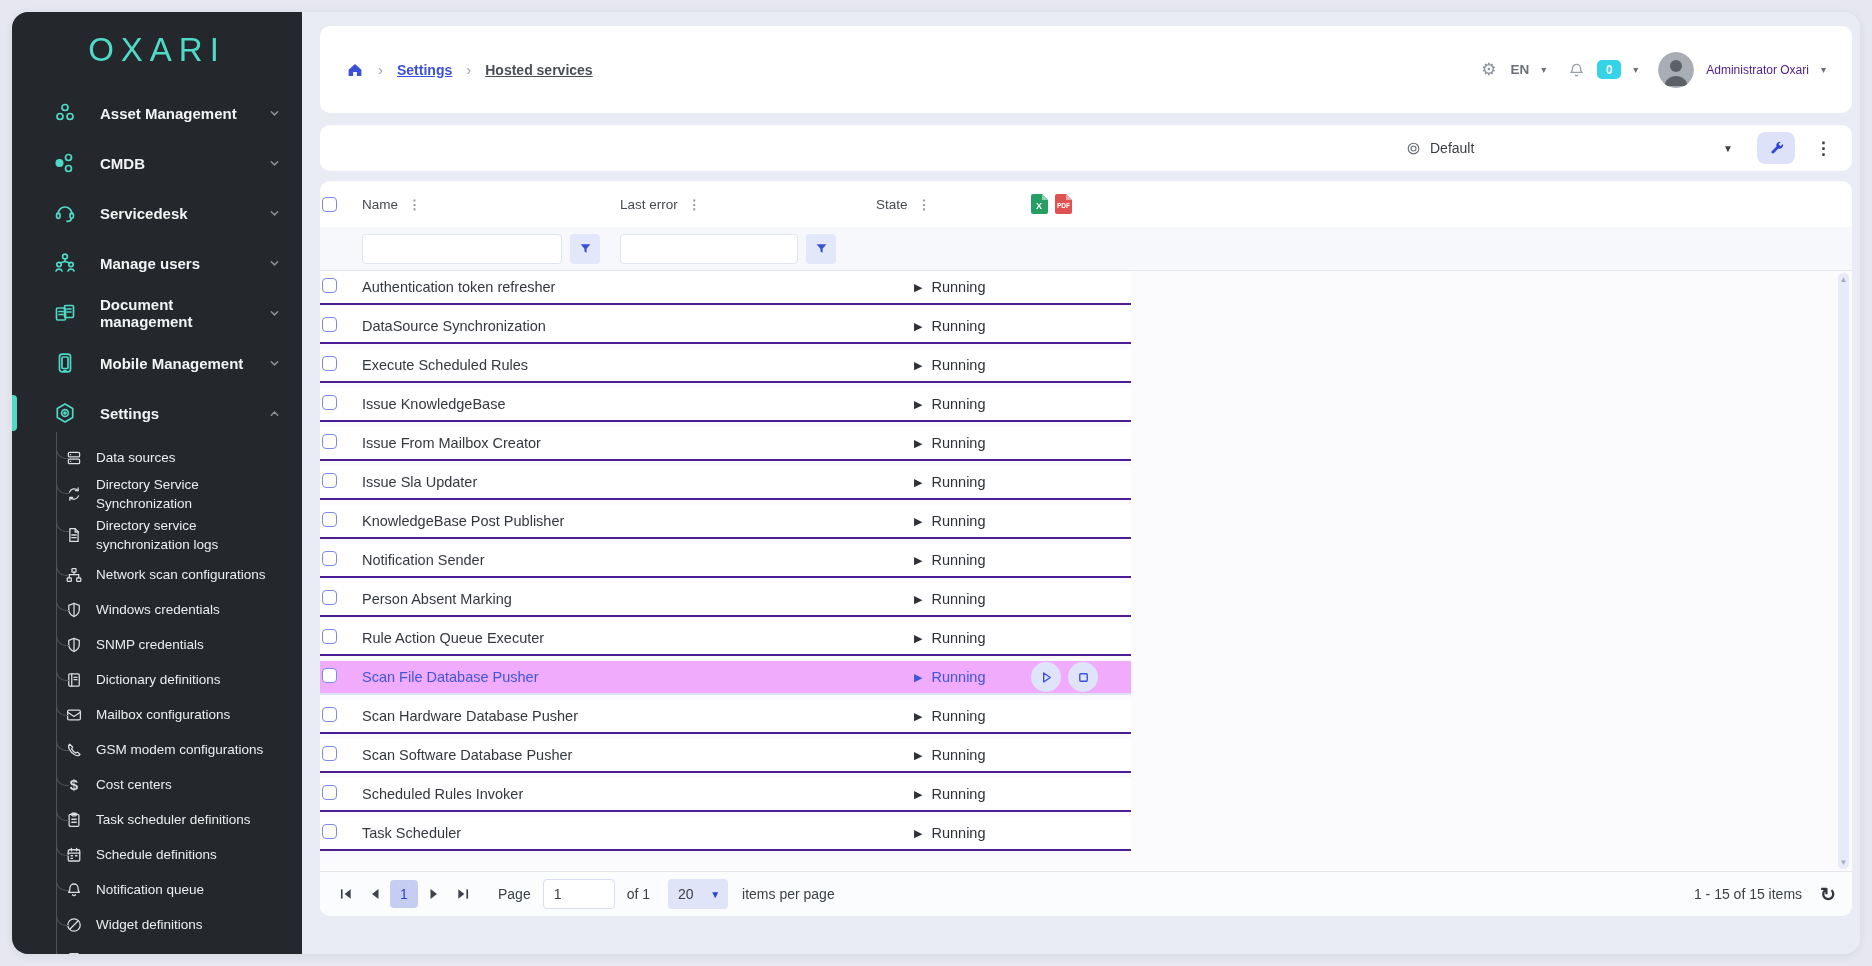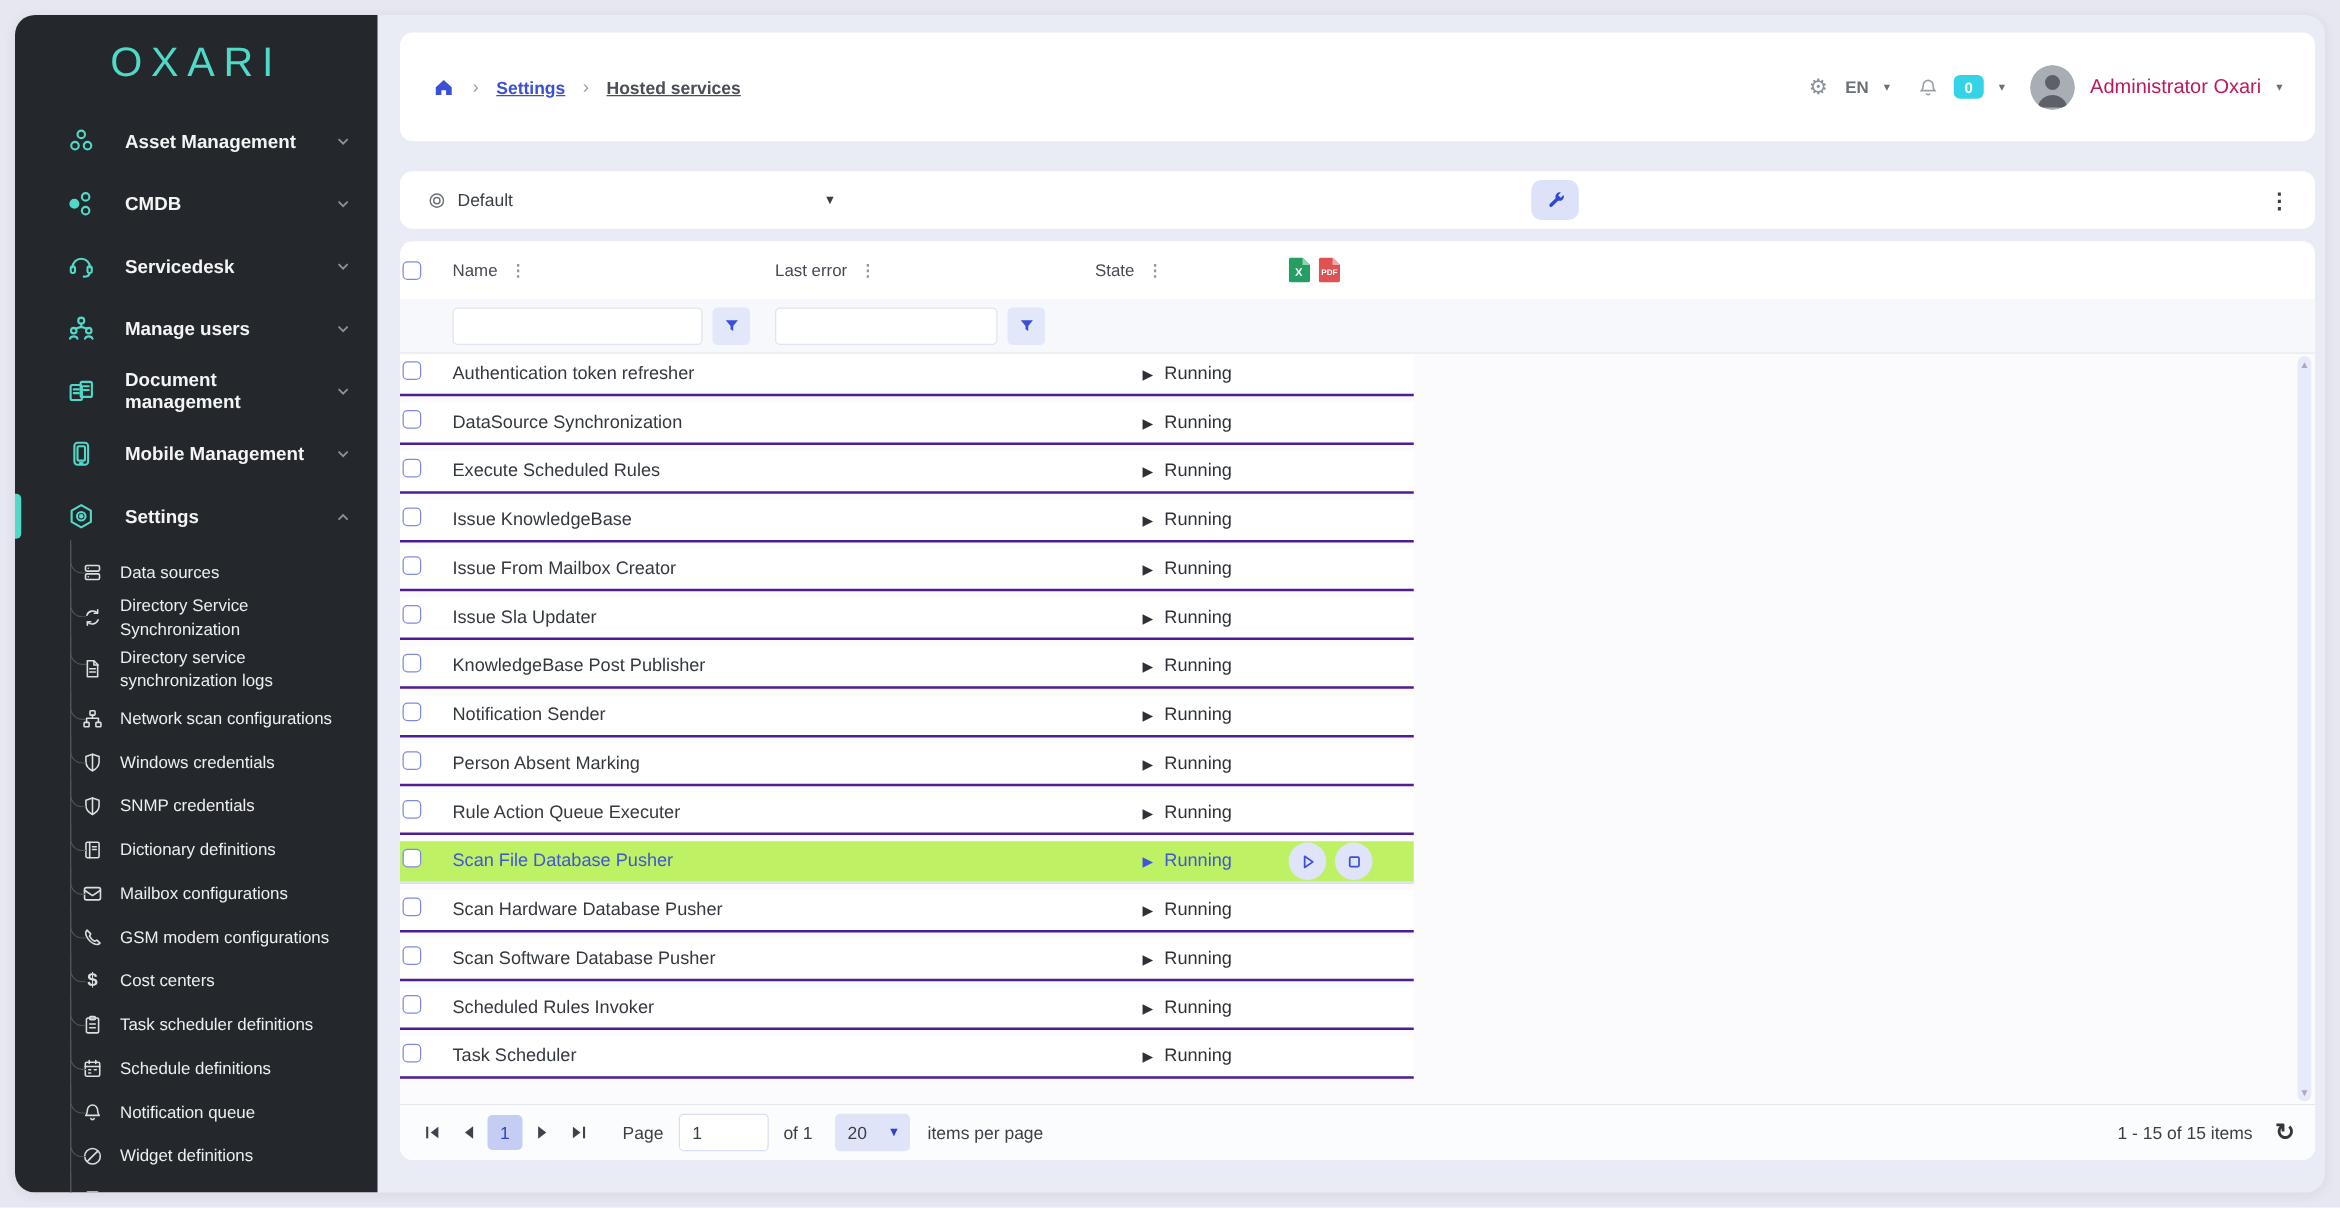--- a/index.html
+++ b/index.html
@@ -37,24 +37,24 @@
   .crumb-sep { color:#9aa0ab; font-size:15px; }
   .crumb-link { color:#3b50d8; font-weight:700; text-decoration:underline; cursor:pointer; }
   .crumb-current { color:#4a4e56; font-weight:700; text-decoration:underline; cursor:pointer; }
   .userbar { display:flex; align-items:center; gap:12px; color:#8b919c; }
   .userbar .gear { font-size:17px; cursor:pointer; }
   .lang { font-size:13.5px; color:#6a7077; font-weight:600; margin-left:2px; }
   .caret { font-size:10px; color:#6a7077; cursor:pointer; }
   .bell { margin-left:10px; cursor:pointer; display:flex; }
   .badge { background:#35d3e8; color:#fff; font-size:12px; font-weight:700; min-width:24px; height:19px; border-radius:5px; display:flex; align-items:center; justify-content:center; cursor:pointer; }
   .avatar { width:36px; height:36px; border-radius:50%; overflow:hidden; margin-left:8px; cursor:pointer; }
-  .username { font-size:16px; color:#be185d; cursor:pointer; }
+  .username { font-size:12px; color:#4c1d95; cursor:pointer; }
 
   
-  .toolbar { height:46px; margin-top:24px; display:flex; align-items:center; justify-content:space-between; padding:0 14px; gap:14px; }
+  .toolbar { height:46px; margin-top:12px; display:flex; align-items:center; justify-content:flex-end; padding:0 14px; gap:14px; }
   .view-select { width:345px; height:32px; display:flex; align-items:center; gap:9px; padding:0 10px 0 8px; cursor:pointer; border-radius:4px; }
   .view-select .tgt { color:#6a7077; display:flex; }
   .view-select .v-label { flex:1; font-size:14px; color:#3a3e45; }
   .view-select .caret { color:#3a3e45; }
   .icon-btn { width:38px; height:32px; border:none; border-radius:8px; background:#dde2f9; display:flex; align-items:center; justify-content:center; cursor:pointer; }
   .icon-btn svg { width:17px; height:17px; }
   .dots-btn { background:none; border:none; font-size:17px; font-weight:700; color:#3a3e45; cursor:pointer; padding:2px 6px; }
 
   
   .grid-card { margin-top:10px; height:735px; display:flex; flex-direction:column; overflow:hidden; }
@@ -67,21 +67,21 @@
   .filterband { height:44px; background:#f7f8fb; border-bottom:1px solid #e3e5ec; }
   .f-wrap { display:flex; align-items:center; gap:8px; }
   .f-input { height:30px; background:#fff; border:1px solid #e0e3f0; border-radius:4px; font-size:13px; color:#3a3e45; padding:0 8px; outline:none; }
   .f-input.w1 { width:200px; } .f-input.w2 { width:178px; }
   .f-btn { width:30px; height:30px; border:none; border-radius:4px; background:#e3e7fa; display:flex; align-items:center; justify-content:center; cursor:pointer; }
 
   
   .grid-body { flex:1; background:#fbfbfd; position:relative; overflow:hidden; }
   .rows-wrap { width:811px; }
   .grid-row { height:34px; margin-bottom:5px; border-bottom:2px solid #4c1d95; background:#fff; cursor:pointer; }
-  .grid-row.hl { background:#bef264; border-bottom-color:#dde2f5; }
+  .grid-row.hl { background:#f0abfc; border-bottom-color:#dde2f5; }
   .cb { width:15px; height:15px; border:1.5px solid #7d8ae4; border-radius:4px; background:#fff; display:inline-block; cursor:pointer; }
   .name-cell { font-size:14.5px; color:#34383f; }
   .grid-row.hl .name-cell { color:#4055d8; }
   .state-cell { display:flex; align-items:center; gap:9px; padding-left:38px; font-size:14.5px; color:#2e3238; }
   .state-cell .play { font-size:11px; }
   .grid-row.hl .state-cell { color:#4055d8; }
   .cmd-cell { display:flex; gap:7px; }
   .row-btn { width:30px; height:30px; border:none; border-radius:50%; background:#dfe4fa; display:flex; align-items:center; justify-content:center; cursor:pointer; }
   .row-btn svg { width:13px; height:13px; }
   .vscroll { position:absolute; top:2px; bottom:2px; right:3px; width:11px; background:#e7eaf8; border-radius:6px; }

